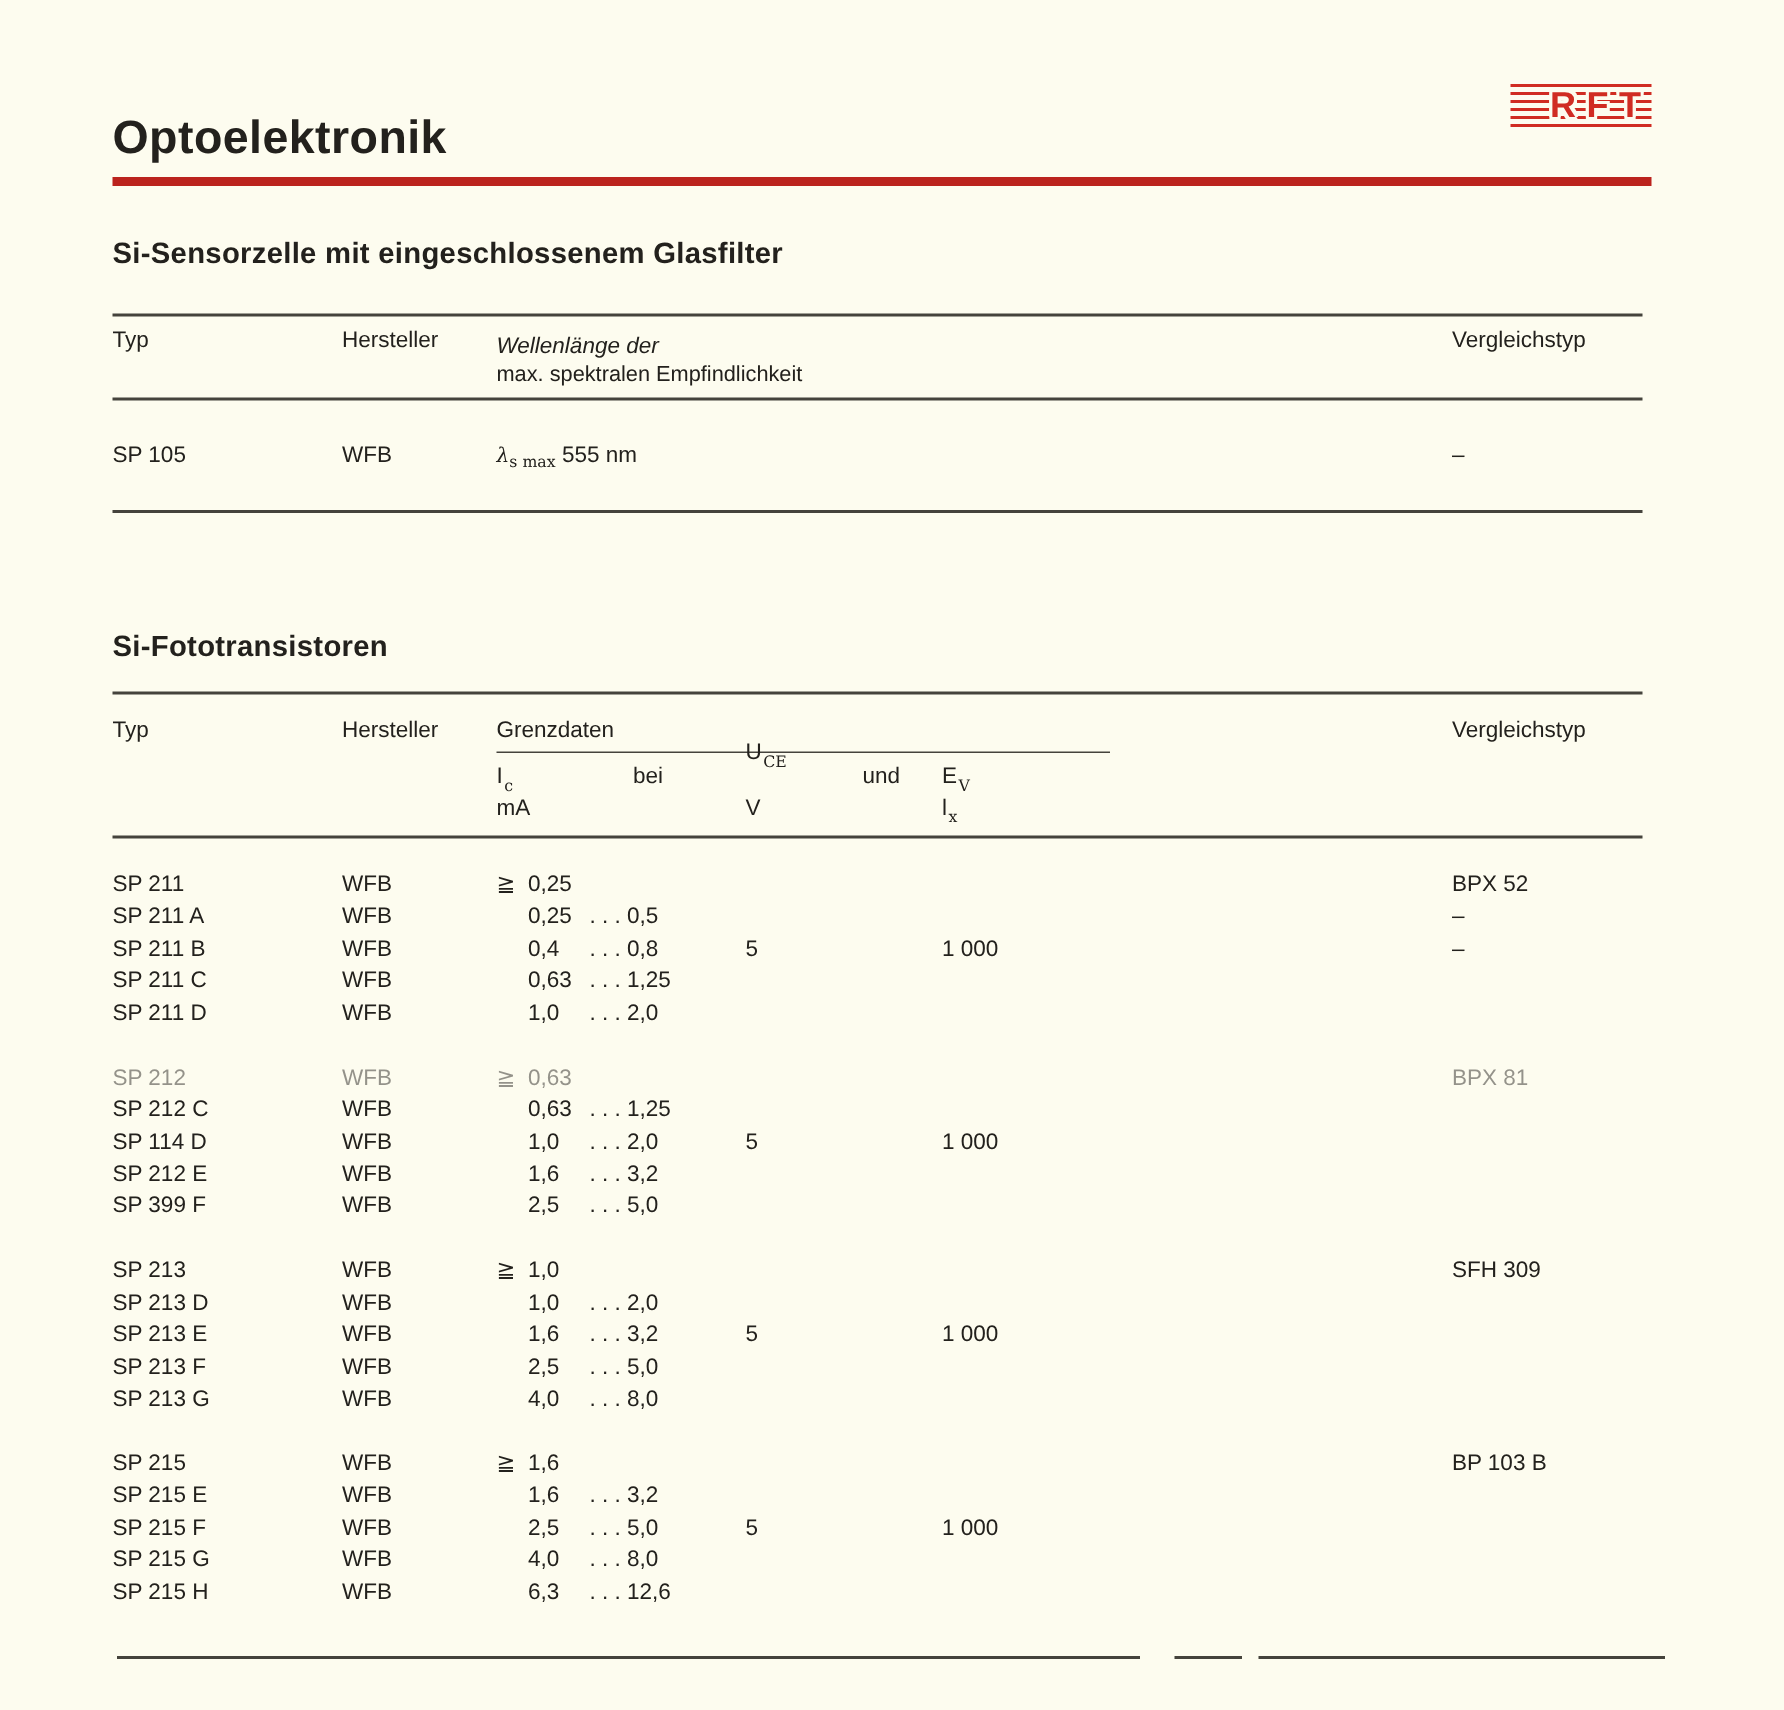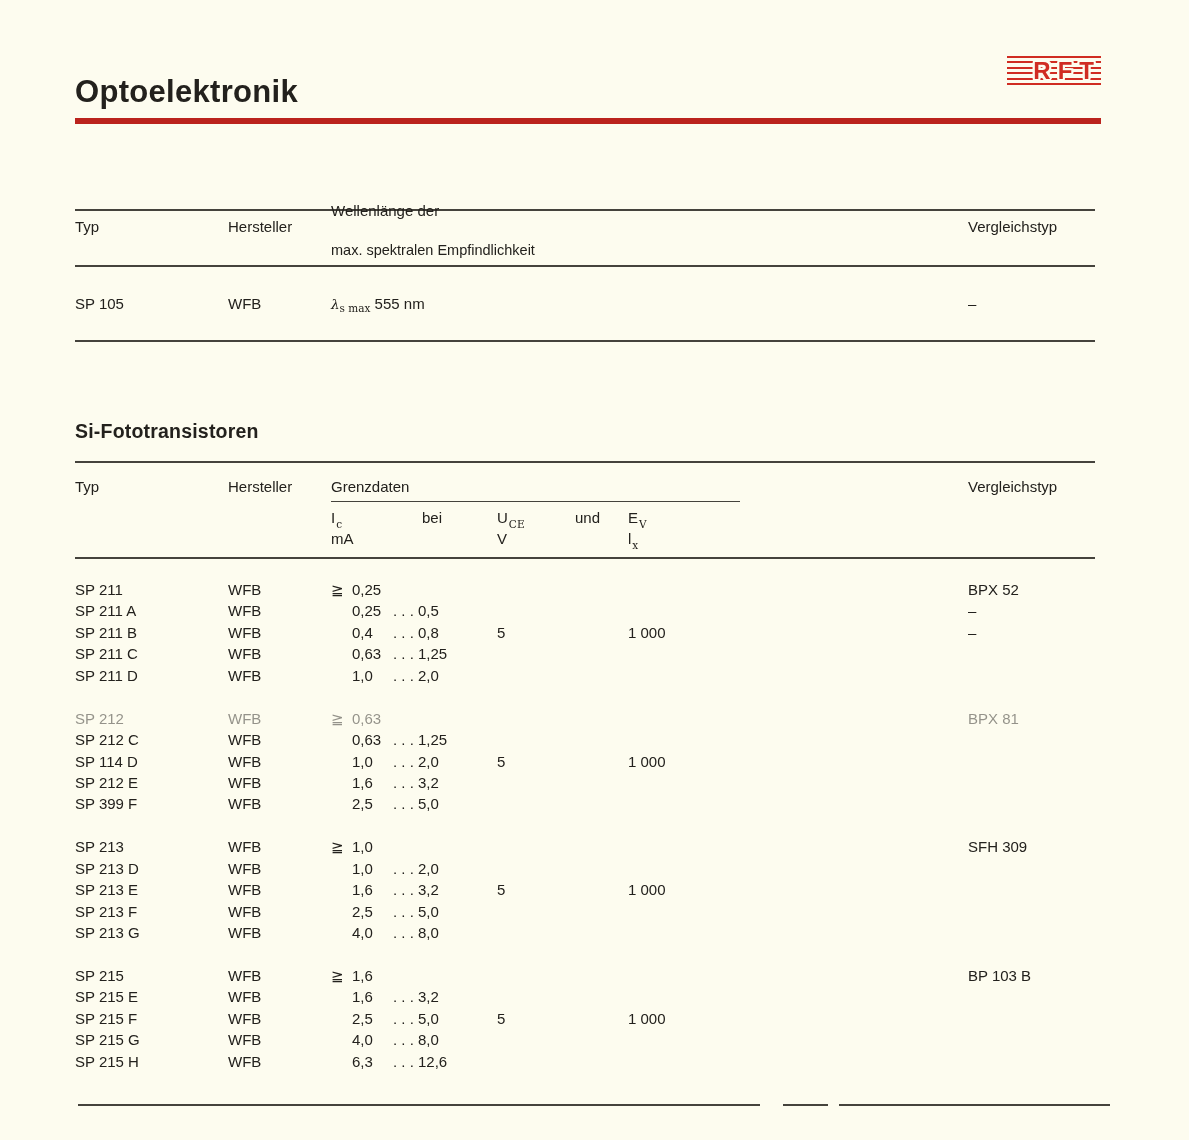--- a/index.html
+++ b/index.html
@@ -57,25 +57,26 @@
 <body>
 
 <div class="page">
 
   <div class="page-title">Optoelektronik</div>
   <div class="red-rule" style="left:75px;top:118px;width:1026px;"></div>
   <div class="rft">
     <span>RFT</span>
   </div>
 
+  <div class="section-title" style="left:75px;top:158px;">Si-Sensorzelle mit eingeschlossenem Glasfilter</div>
   <div class="rule" style="left:75px;top:209px;width:1020px;"></div>
 
   <div class="abs hdr c-typ" style="top:216px;">Typ</div>
   <div class="abs hdr c-her" style="top:216px;">Hersteller</div>
-  <div class="abs hdr c-ic" style="top:200px;">Wellenlänge der</div>
+  <div class="abs hdr c-ic" style="top:220px;font-style:italic;">Wellenlänge der</div>
   <div class="abs hdr hdr2 c-ic" style="top:240px;">max. spektralen Empfindlichkeit</div>
   <div class="abs hdr c-vgl" style="top:216px;">Vergleichstyp</div>
 
   <div class="rule" style="left:75px;top:265px;width:1020px;"></div>
 
   <div class="abs cell c-typ" style="top:293px;">SP 105</div>
   <div class="abs cell c-her" style="top:293px;">WFB</div>
   <div class="abs cell c-ic" style="top:293px;">
     <span class="lam">λ</span><span class="lamsub">s max</span>
     <span class="lamval">555 nm</span>
@@ -88,21 +89,21 @@
   <div class="rule" style="left:75px;top:461px;width:1020px;"></div>
 
   <div class="abs hdr c-typ" style="top:476px;">Typ</div>
   <div class="abs hdr c-her" style="top:476px;">Hersteller</div>
   <div class="abs hdr c-ic" style="top:476px;">Grenzdaten</div>
   <div class="abs hdr c-vgl" style="top:476px;">Vergleichstyp</div>
   <div class="rule" style="left:331px;top:501px;width:409px;height:1.3px;"></div>
 
   <div class="abs hdr c-ic" style="top:507px;"><span>I</span><sub class="sb">c</sub></div>
   <div class="abs hdr" style="left:408px;top:507px;margin-left:14px;">bei</div>
-  <div class="abs hdr c-uce" style="top:507px;text-align:center;"><span>U</span><sub class="sb">CE</sub></div>
+  <div class="abs hdr c-uce" style="top:491px;text-align:center;"><span>U</span><sub class="sb">CE</sub></div>
   <div class="abs hdr" style="left:575px;top:507px;">und</div>
   <div class="abs hdr c-ev" style="top:507px;"><span>E</span><sub class="sb">V</sub></div>
 
   <div class="abs hdr c-ic" style="top:528px;">mA</div>
   <div class="abs hdr c-uce" style="top:528px;">V</div>
   <div class="abs hdr c-ev" style="top:528px;"><span>l</span><sub class="sb">x</sub></div>
 
   <div class="rule" style="left:75px;top:557px;width:1020px;"></div>
 
   <div class="t2body">

